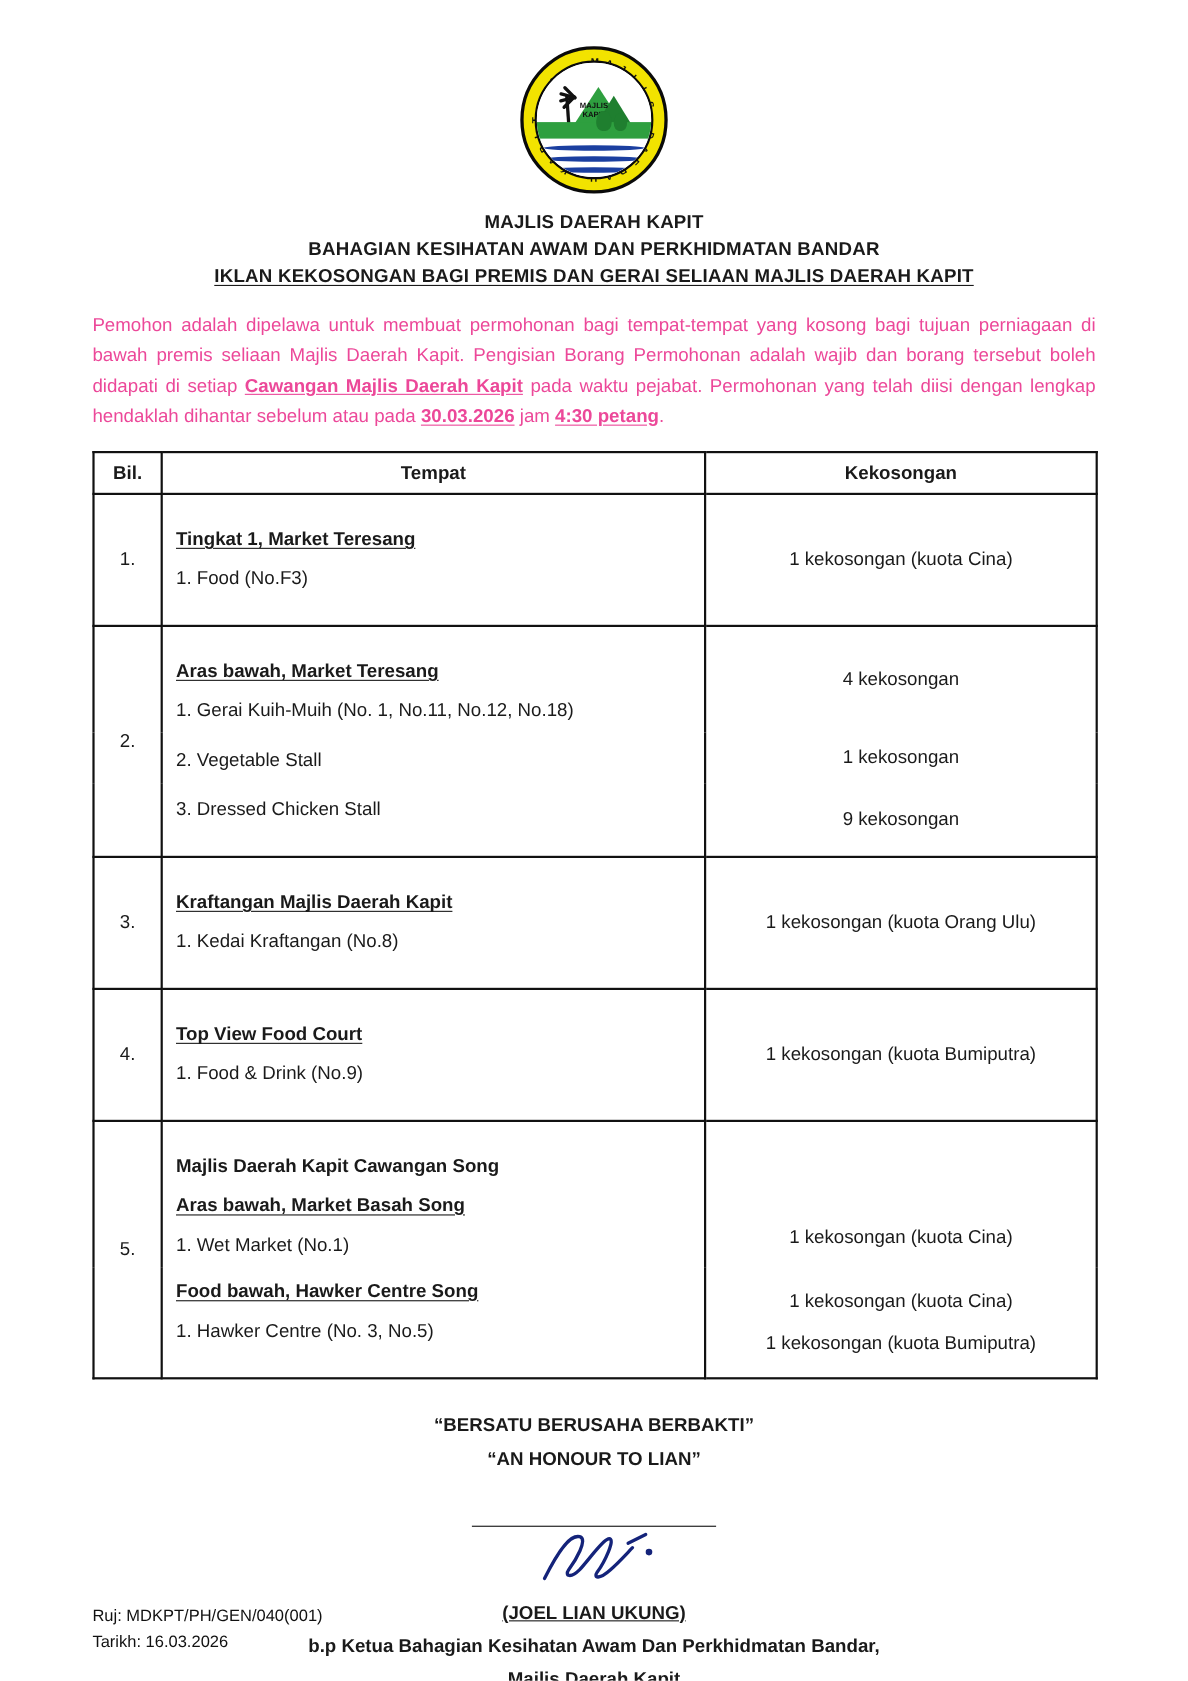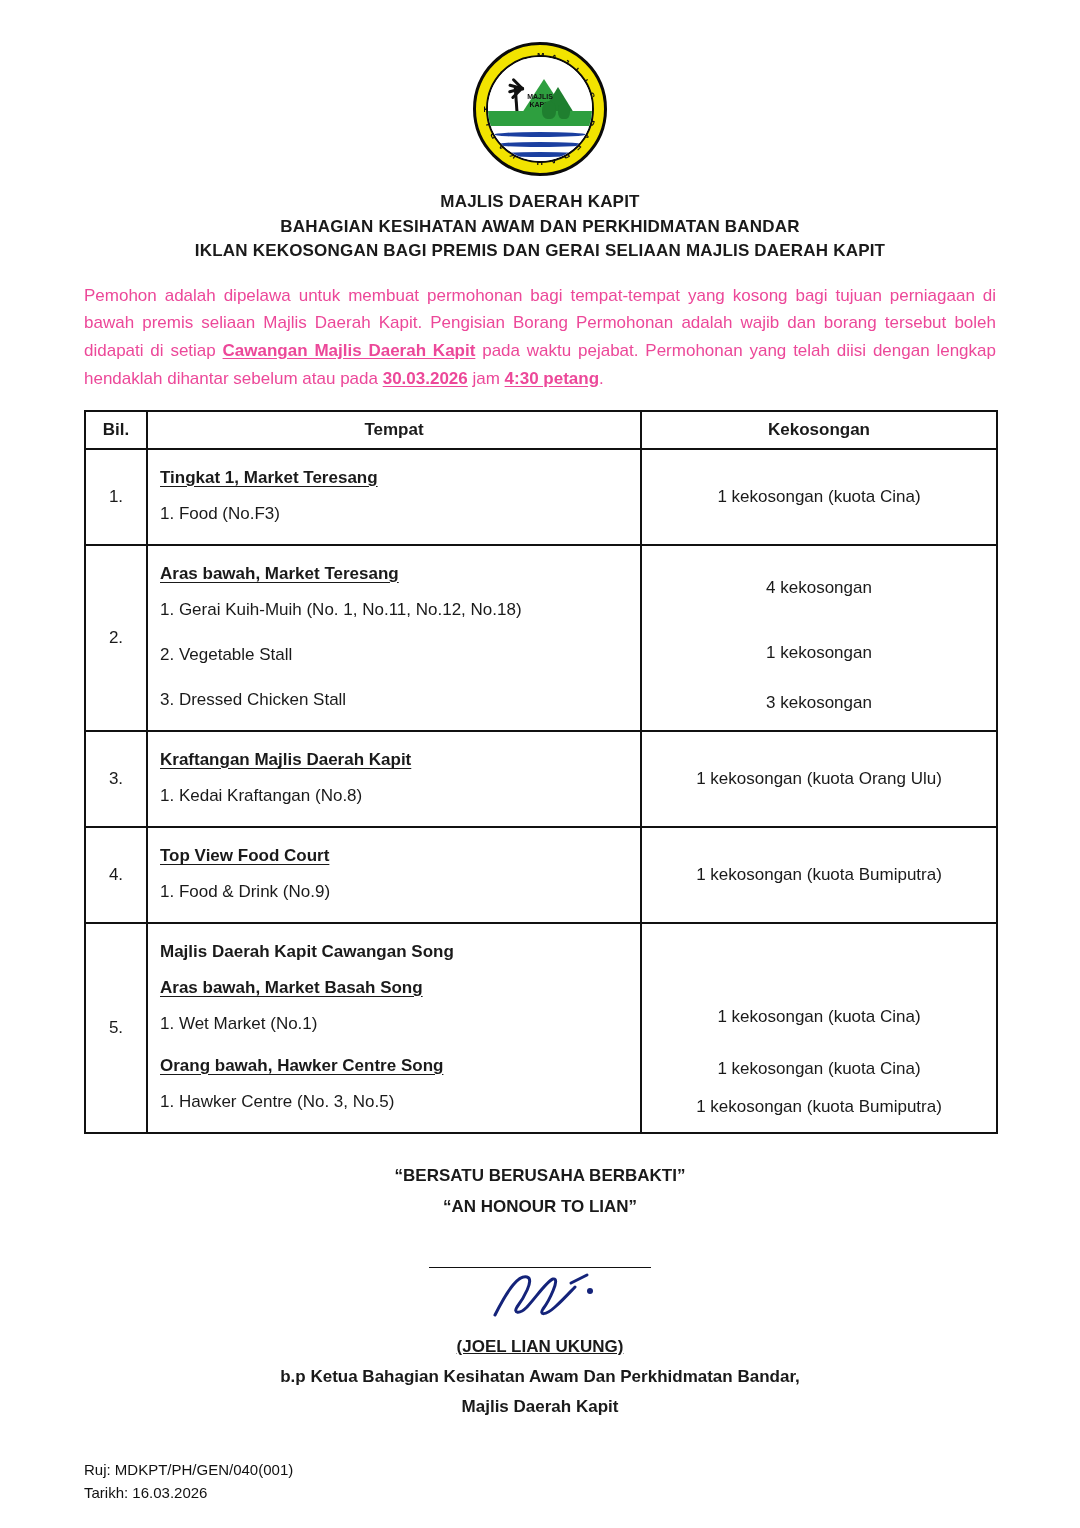--- a/index.html
+++ b/index.html
@@ -138,20 +138,21 @@
     text-align: center;
     margin-top: 14px;
   }
   .headings div {
     font-weight: bold;
     font-size: 17px;
     line-height: 1.45;
     letter-spacing: .2px;
   }
   .headings .h3 {
+    text-decoration: underline;
     text-underline-offset: 3px;
   }
 
   
   .intro {
     margin-top: 18px;
     font-size: 17px;
     line-height: 1.62;
     text-align: justify;
     color: #ec4899;
@@ -179,21 +180,21 @@
   col.c1 { width: 62px; }
   col.c2 { width: 494px; }
   col.c3 { width: 356px; }
 
   td.bil {
     text-align: center;
     font-size: 17px;
     padding: 6px;
   }
   td.place {
-    padding: 10px 12px;
+    padding: 22px 12px;
     font-size: 17px;
   }
   td.place .ttl {
     font-weight: bold;
     text-decoration: underline;
     text-underline-offset: 3px;
     margin: 8px 0 16px 0;
     display: block;
   }
   td.place .ttl.plain {
@@ -373,21 +374,21 @@
         </td>
         <td class="kek" style="border-top:none; border-bottom:none;">
           <span class="k">1 kekosongan</span>
         </td>
       </tr>
       <tr>
         <td class="place" style="border-top:none; padding-top:4px;">
           <span class="itm">3. Dressed Chicken Stall</span>
         </td>
         <td class="kek" style="border-top:none;">
-          <span class="k">3 kekosongan</span>
+          <span class="k">9 kekosongan</span>
         </td>
       </tr>
 
       <tr>
         <td class="bil">3.</td>
         <td class="place">
           <span class="ttl">Kraftangan Majlis Daerah Kapit</span>
           <span class="itm">1. Kedai Kraftangan (No.8)</span>
         </td>
         <td class="kek">
@@ -412,21 +413,21 @@
           <span class="ttl plain">Majlis Daerah Kapit Cawangan Song</span>
           <span class="ttl">Aras bawah, Market Basah Song</span>
           <span class="itm">1. Wet Market (No.1)</span>
         </td>
         <td class="kek" style="border-bottom:none; vertical-align:bottom; padding-bottom:12px;">
           <span class="k">1 kekosongan (kuota Cina)</span>
         </td>
       </tr>
       <tr>
         <td class="place" style="border-top:none; padding-top:4px;">
-          <span class="ttl">Orang bawah, Hawker Centre Song</span>
+          <span class="ttl">Food bawah, Hawker Centre Song</span>
           <span class="itm">1. Hawker Centre (No. 3, No.5)</span>
         </td>
         <td class="kek" style="border-top:none;">
           <span class="k">1 kekosongan (kuota Cina)</span>
           <span class="k" style="margin-top:18px;">1 kekosongan (kuota Bumiputra)</span>
         </td>
       </tr>
 
     </tbody>
   </table>

